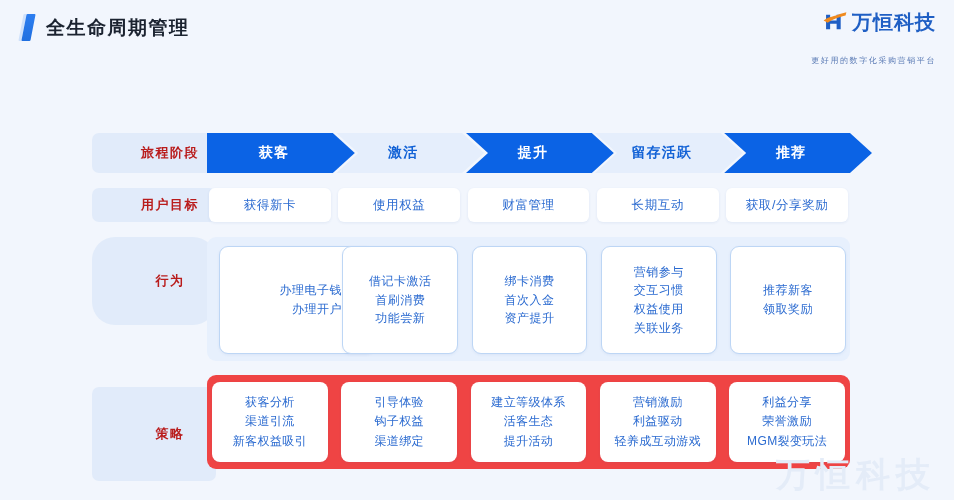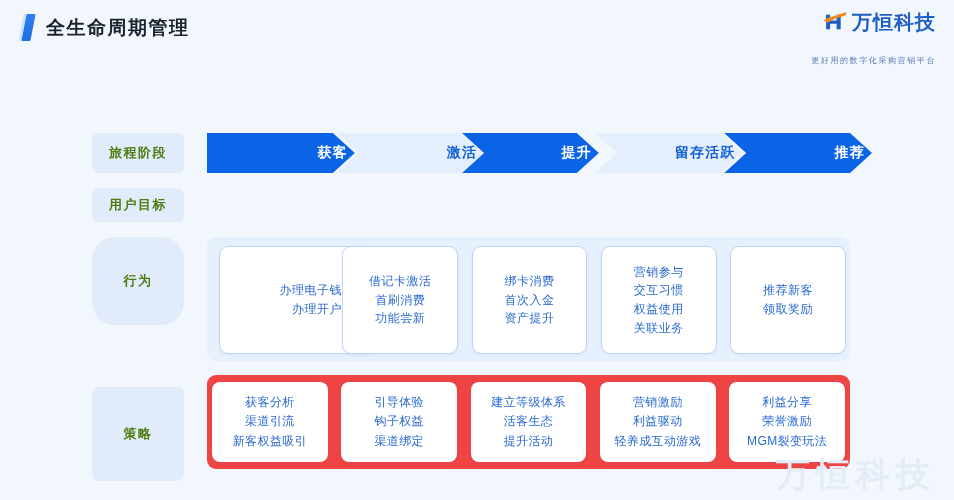--- a/index.html
+++ b/index.html
@@ -46,28 +46,29 @@
     position:absolute;left:190px;top:77px;width:552px;height:38px;
     background:#0b63e5;border-radius:19px;
     display:flex;align-items:center;justify-content:center;
     color:#fff;font-size:14.5px;letter-spacing:1.5px;
     box-shadow:0 2px 6px rgba(11,99,229,.22);
   }
   .row-label{
     position:absolute;left:92px;
     background:#e1ebfa;border-radius:7px;
     display:flex;align-items:center;justify-content:center;
-    color:#4d7c0f;font-size:13px;font-weight:bold;letter-spacing:1.5px;
+    color:#b91c1c;font-size:13px;font-weight:bold;letter-spacing:1.5px;
     width:92px;
+    padding-left:32px;
   }
   .stage-label{top:133px;height:40px;}
   .stages{position:absolute;left:207px;top:133px;width:643px;height:40px;}
   .chev{
     position:absolute;top:0;height:40px;
-    display:flex;align-items:center;justify-content:flex-end;
+    display:flex;align-items:center;justify-content:center;
     font-size:14px;font-weight:bold;letter-spacing:1.2px;
   }
   .chev span{position:relative;left:-7px;}
   .chev.dark{background:#0b63e5;color:#ffffff;}
   .chev.light{background:#e5eefc;color:#1463d6;}
 
   
   .goal-label{top:188px;height:34px;}
   .goals{position:absolute;left:207px;top:188px;width:643px;height:34px;}
   .goal{
@@ -144,31 +145,38 @@
   <div class="row-label beh-label">行为</div>
   <div class="row-label str-label">策略</div>
 
   <div class="stages" id="stages">
       <div class="chev dark" style="left: 0px; width: 147.8px; z-index: 10; clip-path: polygon(0px 0px, calc(100% - 22px) 0px, 100% 50%, calc(100% - 22px) 100%, 0px 100%);">
         <span>获客</span>
       </div>
       <div class="chev light" style="left: 129.3px; width: 147.8px; z-index: 9; clip-path: polygon(0px 0px, calc(100% - 22px) 0px, 100% 50%, calc(100% - 22px) 100%, 0px 100%, 22px 50%);">
         <span>激活</span>
       </div>
-      <div class="chev dark" style="left: 244px; width: 147.8px; z-index: 8; clip-path: polygon(0px 0px, calc(100% - 22px) 0px, 100% 50%, calc(100% - 22px) 100%, 0px 100%, 22px 50%);">
+      <div class="chev dark" style="left: 259px; width: 147.8px; z-index: 8; clip-path: polygon(0px 0px, calc(100% - 22px) 0px, 100% 50%, calc(100% - 22px) 100%, 0px 100%, 22px 50%);">
         <span>提升</span>
       </div>
       <div class="chev light" style="left: 387.9px; width: 147.8px; z-index: 7; clip-path: polygon(0px 0px, calc(100% - 22px) 0px, 100% 50%, calc(100% - 22px) 100%, 0px 100%, 22px 50%);">
         <span>留存活跃</span>
       </div>
       <div class="chev dark" style="left: 517.2px; width: 147.8px; z-index: 6; clip-path: polygon(0px 0px, calc(100% - 22px) 0px, 100% 50%, calc(100% - 22px) 100%, 0px 100%, 22px 50%);">
         <span>推荐</span>
       </div>
     </div>
 
+  <div class="goals" id="goals">
+      <div class="goal" style="left: 2px; width: 121.8px;">获得新卡</div>
+      <div class="goal" style="left: 131.3px; width: 121.8px;">使用权益</div>
+      <div class="goal" style="left: 260.6px; width: 121.8px;">财富管理</div>
+      <div class="goal" style="left: 389.9px; width: 121.8px;">长期互动</div>
+      <div class="goal" style="left: 519.2px; width: 121.8px;">获取/分享奖励</div>
+    </div>
 
   <div class="beh-panel" id="behaviors">
       <div class="beh-card" style="left: 12px; width: 113.8px; padding-left: 40px;">
         <div class="lines">
           <div>办理电子钱包</div>
           <div>办理开户</div>
         </div>
       </div>
       <div class="beh-card" style="left: 135.3px; width: 113.8px;">
         <div class="lines">

